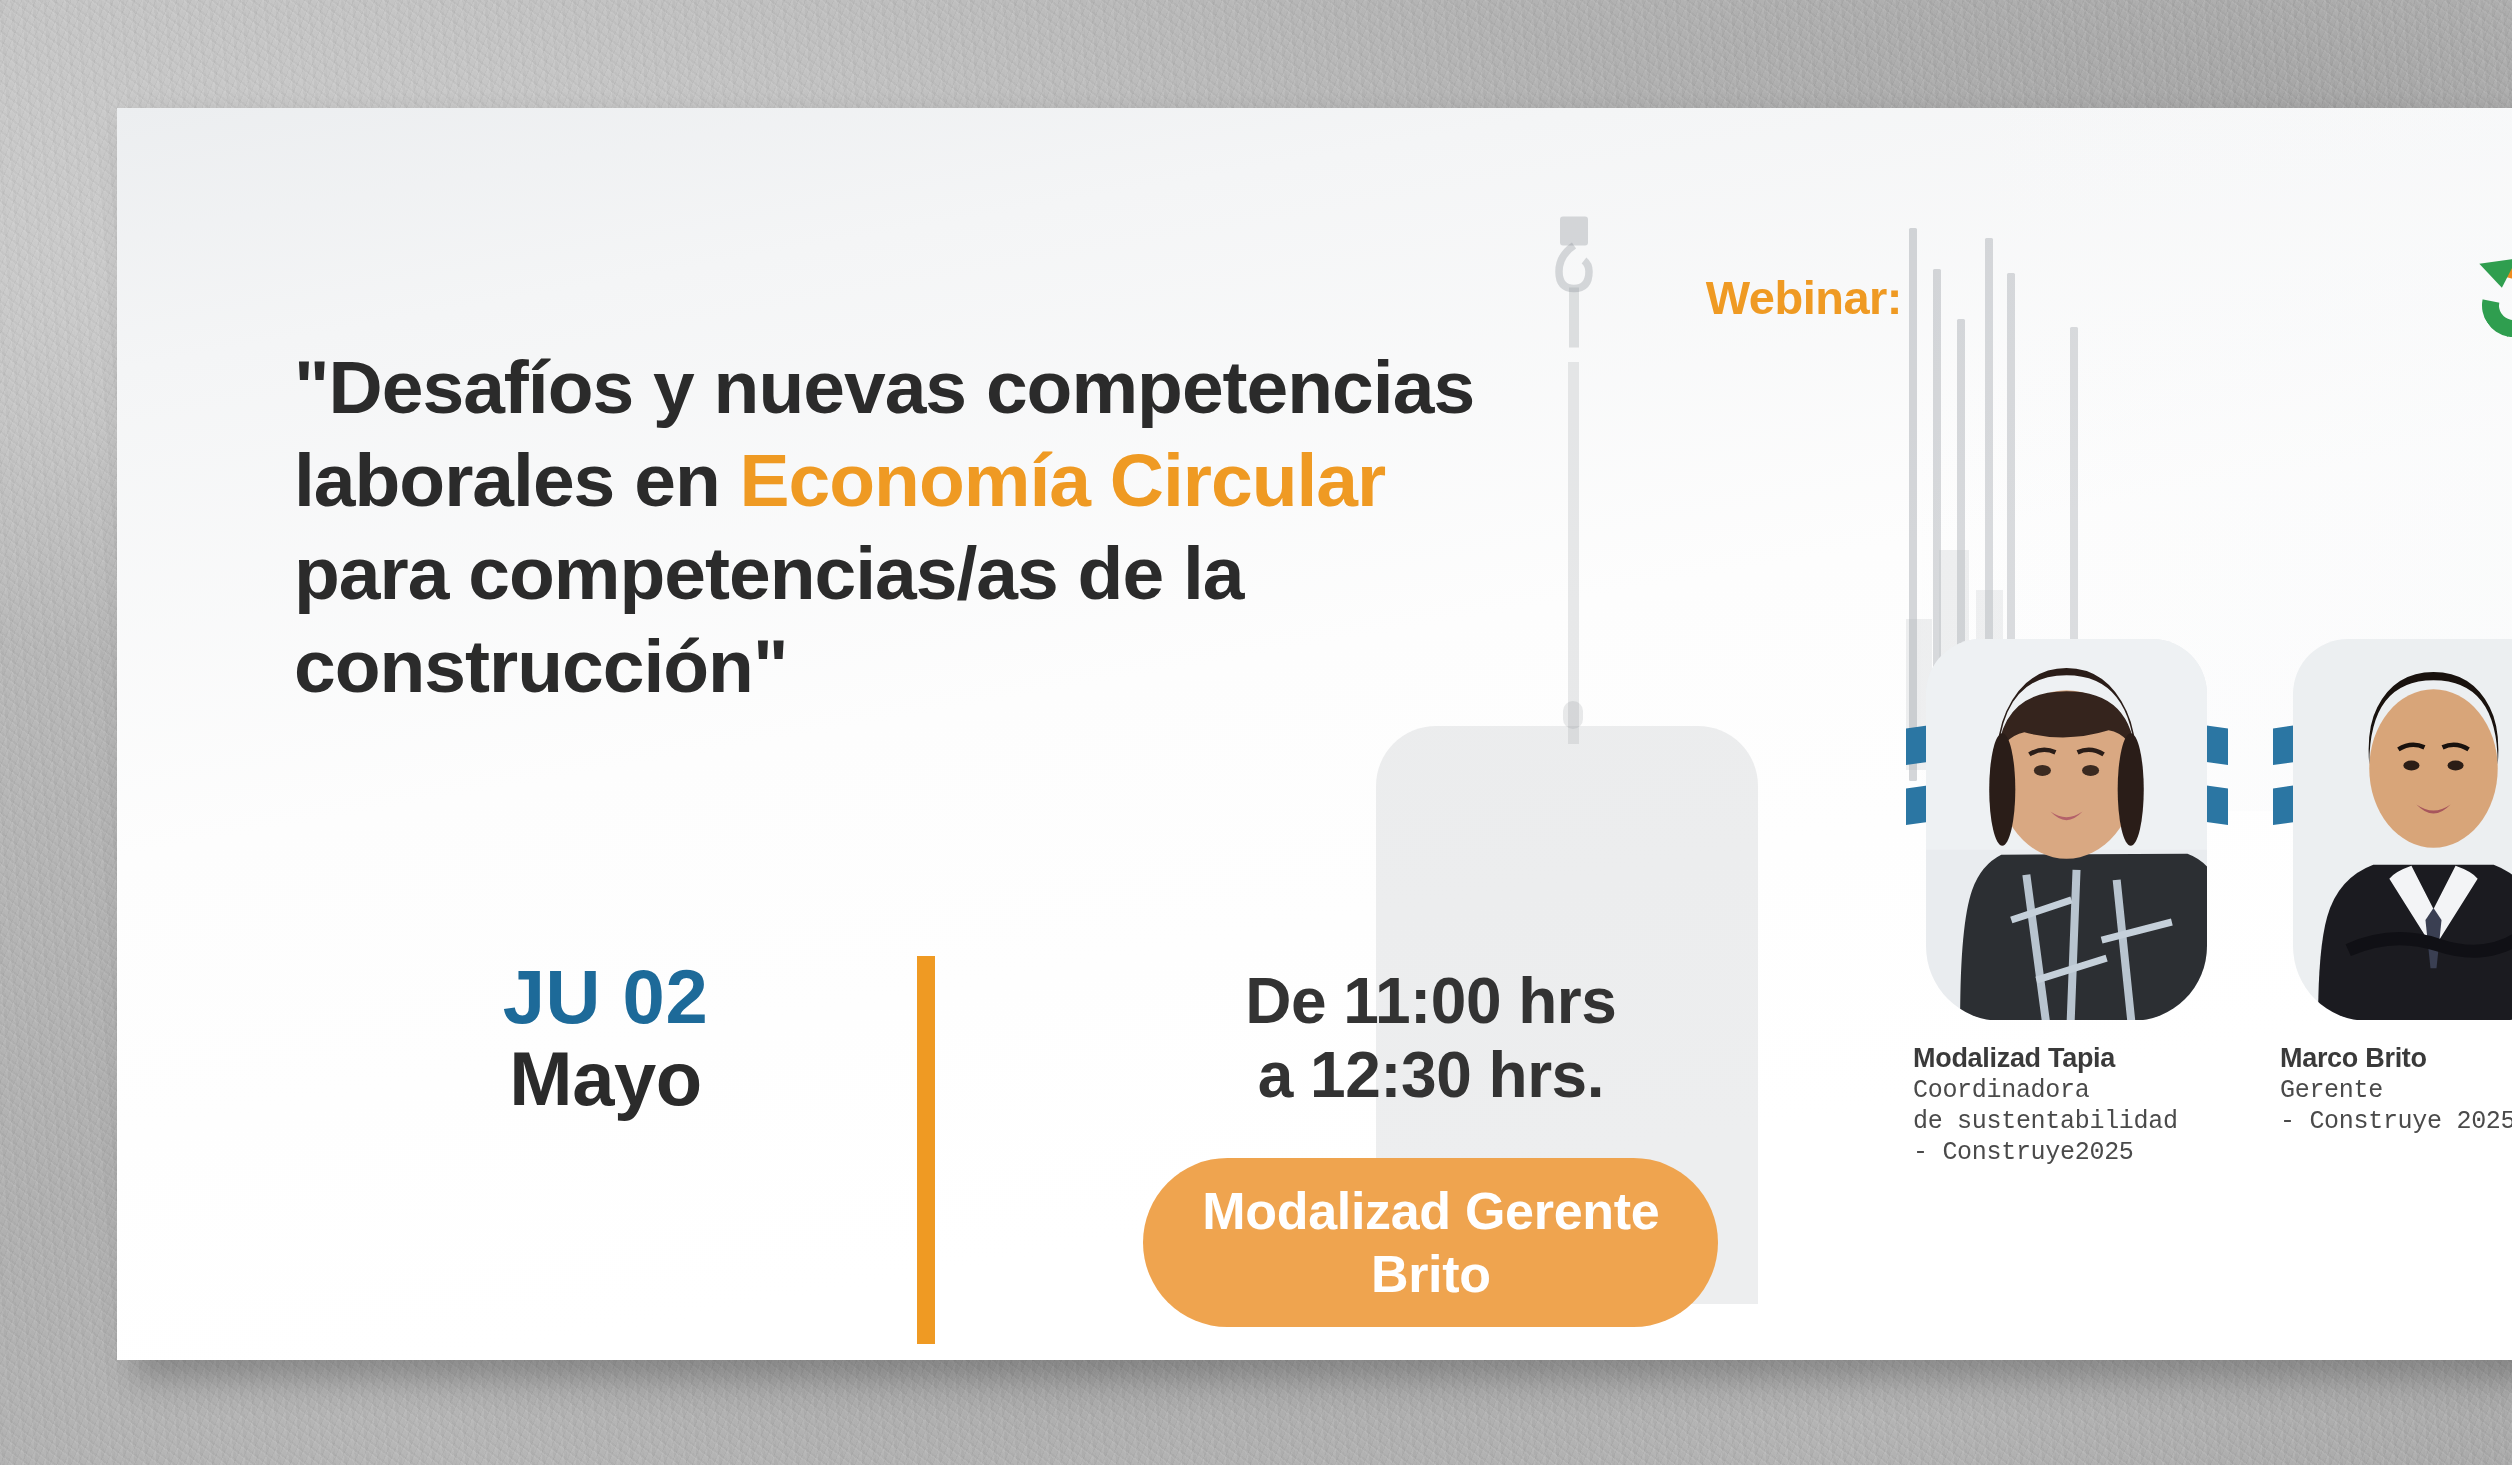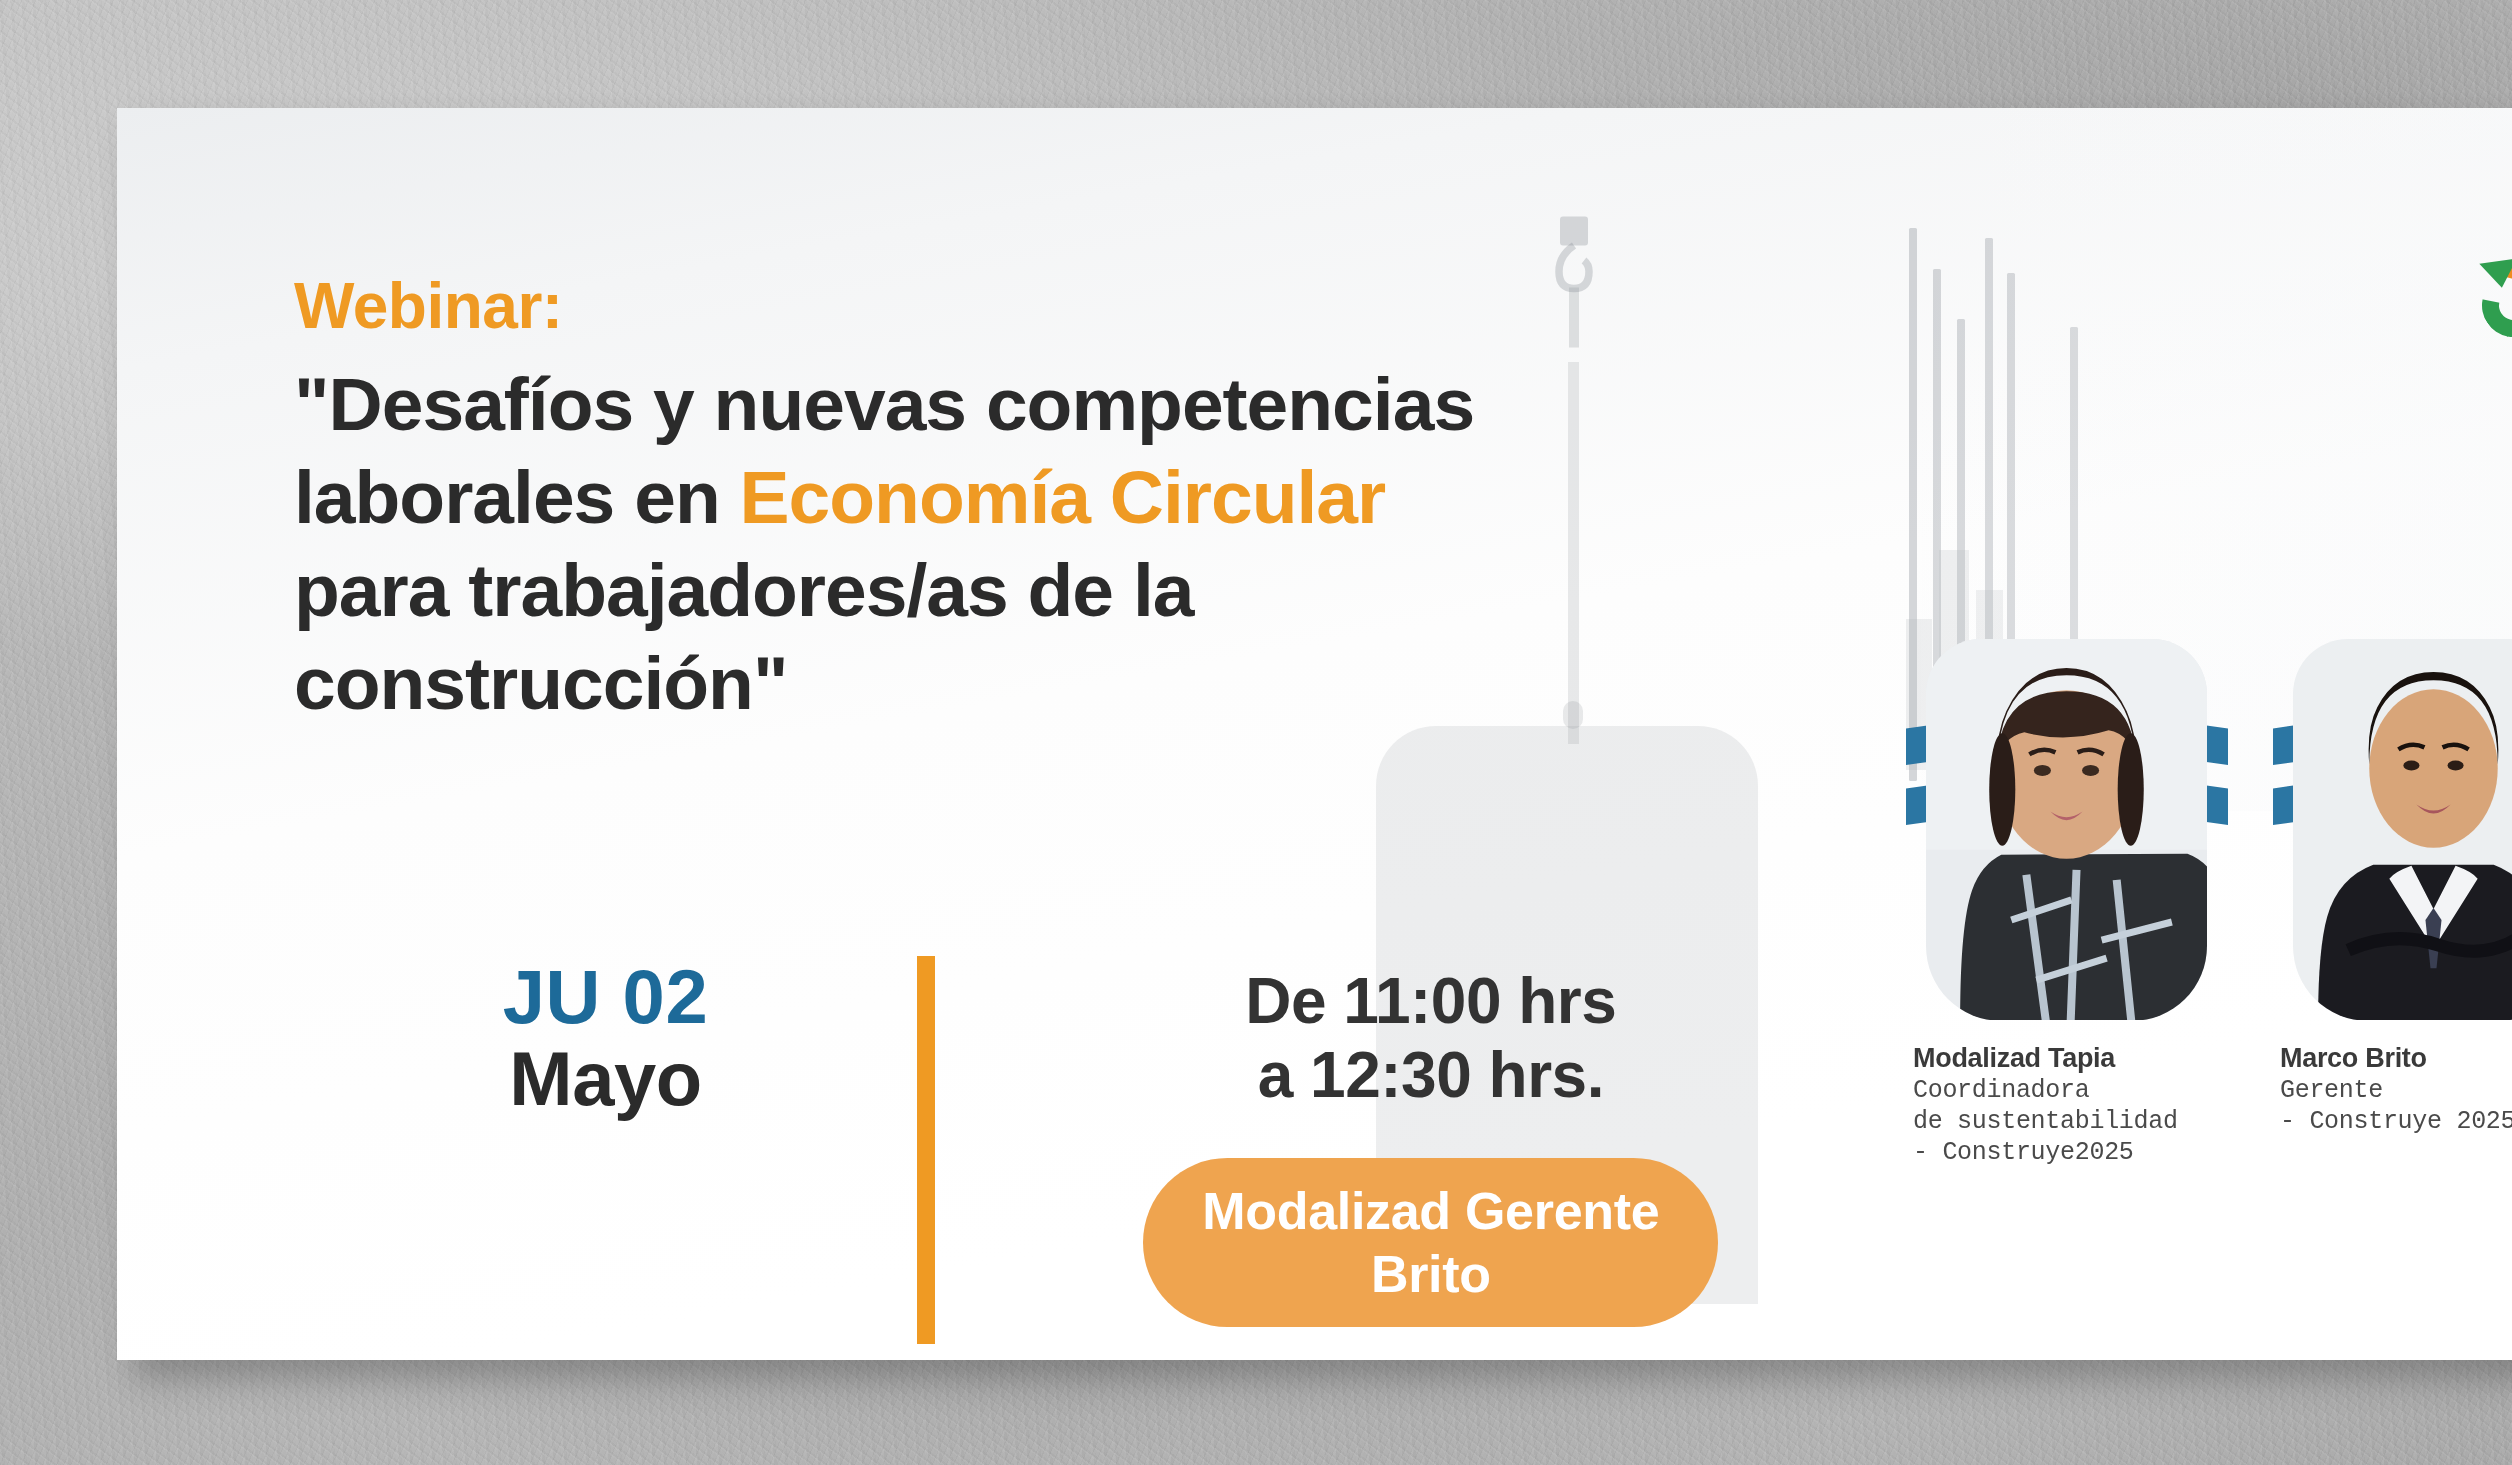--- a/index.html
+++ b/index.html
@@ -63,22 +63,22 @@
     border-radius:60px 60px 0 0;
   }
   #photo-fade{
     position:absolute;right:0;top:0;width:1733px;height:703px;
     background:linear-gradient(100deg, rgba(255,255,255,0) 0%, rgba(248,249,250,.65) 45%, rgba(255,255,255,.9) 100%);
   }
 
   
   #left-col{position:absolute;left:177px;top:166px;width:1608px;}
   #webinar-kicker{
-    font-size:64px;font-weight:800;color:#ef9a23;letter-spacing:-0.5px;
-    line-height:1.0;margin-bottom:20px;
+    font-size:47px;font-weight:800;color:#ef9a23;letter-spacing:-0.5px;
+    line-height:1.0;margin-bottom:20px;text-align:right;
   }
   #headline{
     font-size:75px;font-weight:800;color:#2b2b2b;line-height:1.24;
     letter-spacing:-1px;max-width:1583px;
   }
   #headline .hl{color:#ef9a23;}
 
   
   #info-strip{
     position:absolute;left:177px;top:844px;width:1583px;height:402px;
@@ -194,21 +194,21 @@
   <div class="bld-block" style="left:1859px;top:482px;width:27px;height:181px;"></div>
   <div class="bld-block" style="left:1789px;top:511px;width:26px;height:151px;"></div>
   <div class="bld-block" style="left:1909px;top:533px;width:30px;height:131px;"></div>
   <div id="photo-fade"></div>
 
   <div id="left-col">
     <div id="webinar-kicker">Webinar:</div>
     <div id="headline">
       <span>"Desafíos y nuevas competencias</span><br>
       <span>laborales en </span><span class="hl">Economía Circular</span><br>
-      <span>para trabajadores/as de la</span><br>
+      <span>para competencias/as de la</span><br>
       <span>construcción"</span>
     </div>
   </div>
 
   <div id="info-strip">
     <div id="date-block">
       <div id="date-dow">JU 02</div>
       <div id="date-month">Mayo</div>
     </div>
     <div id="divider"></div>

